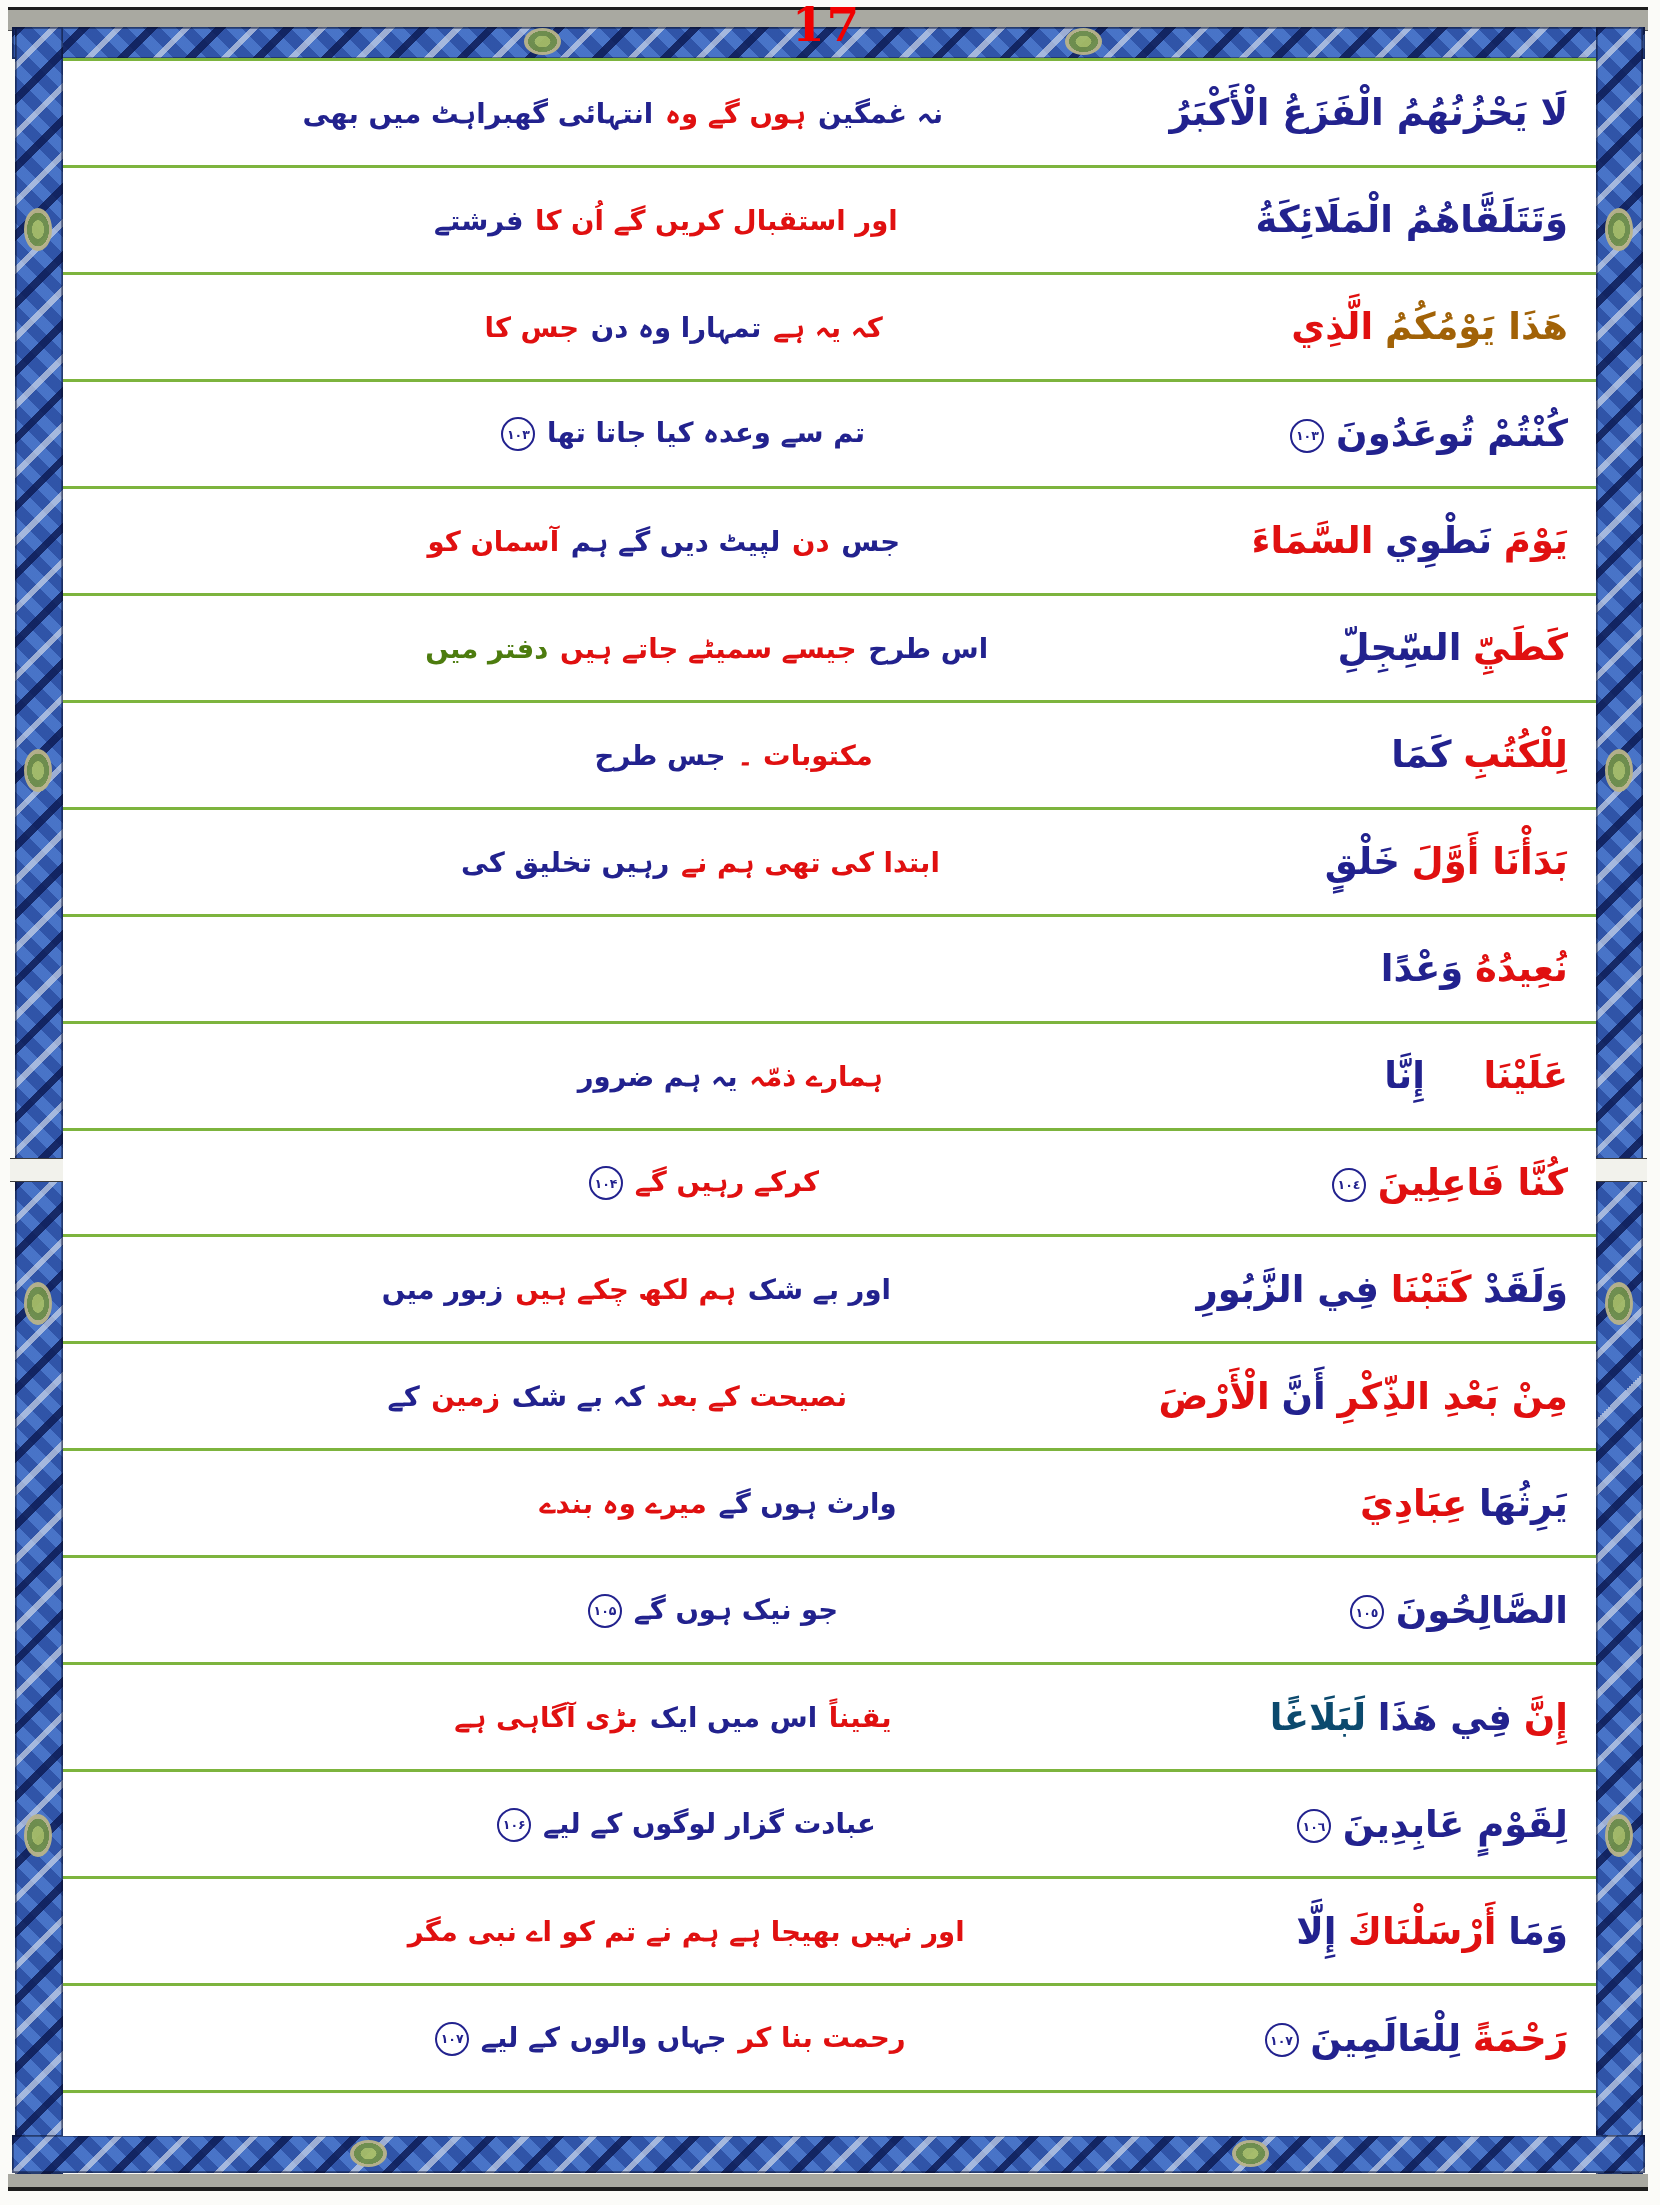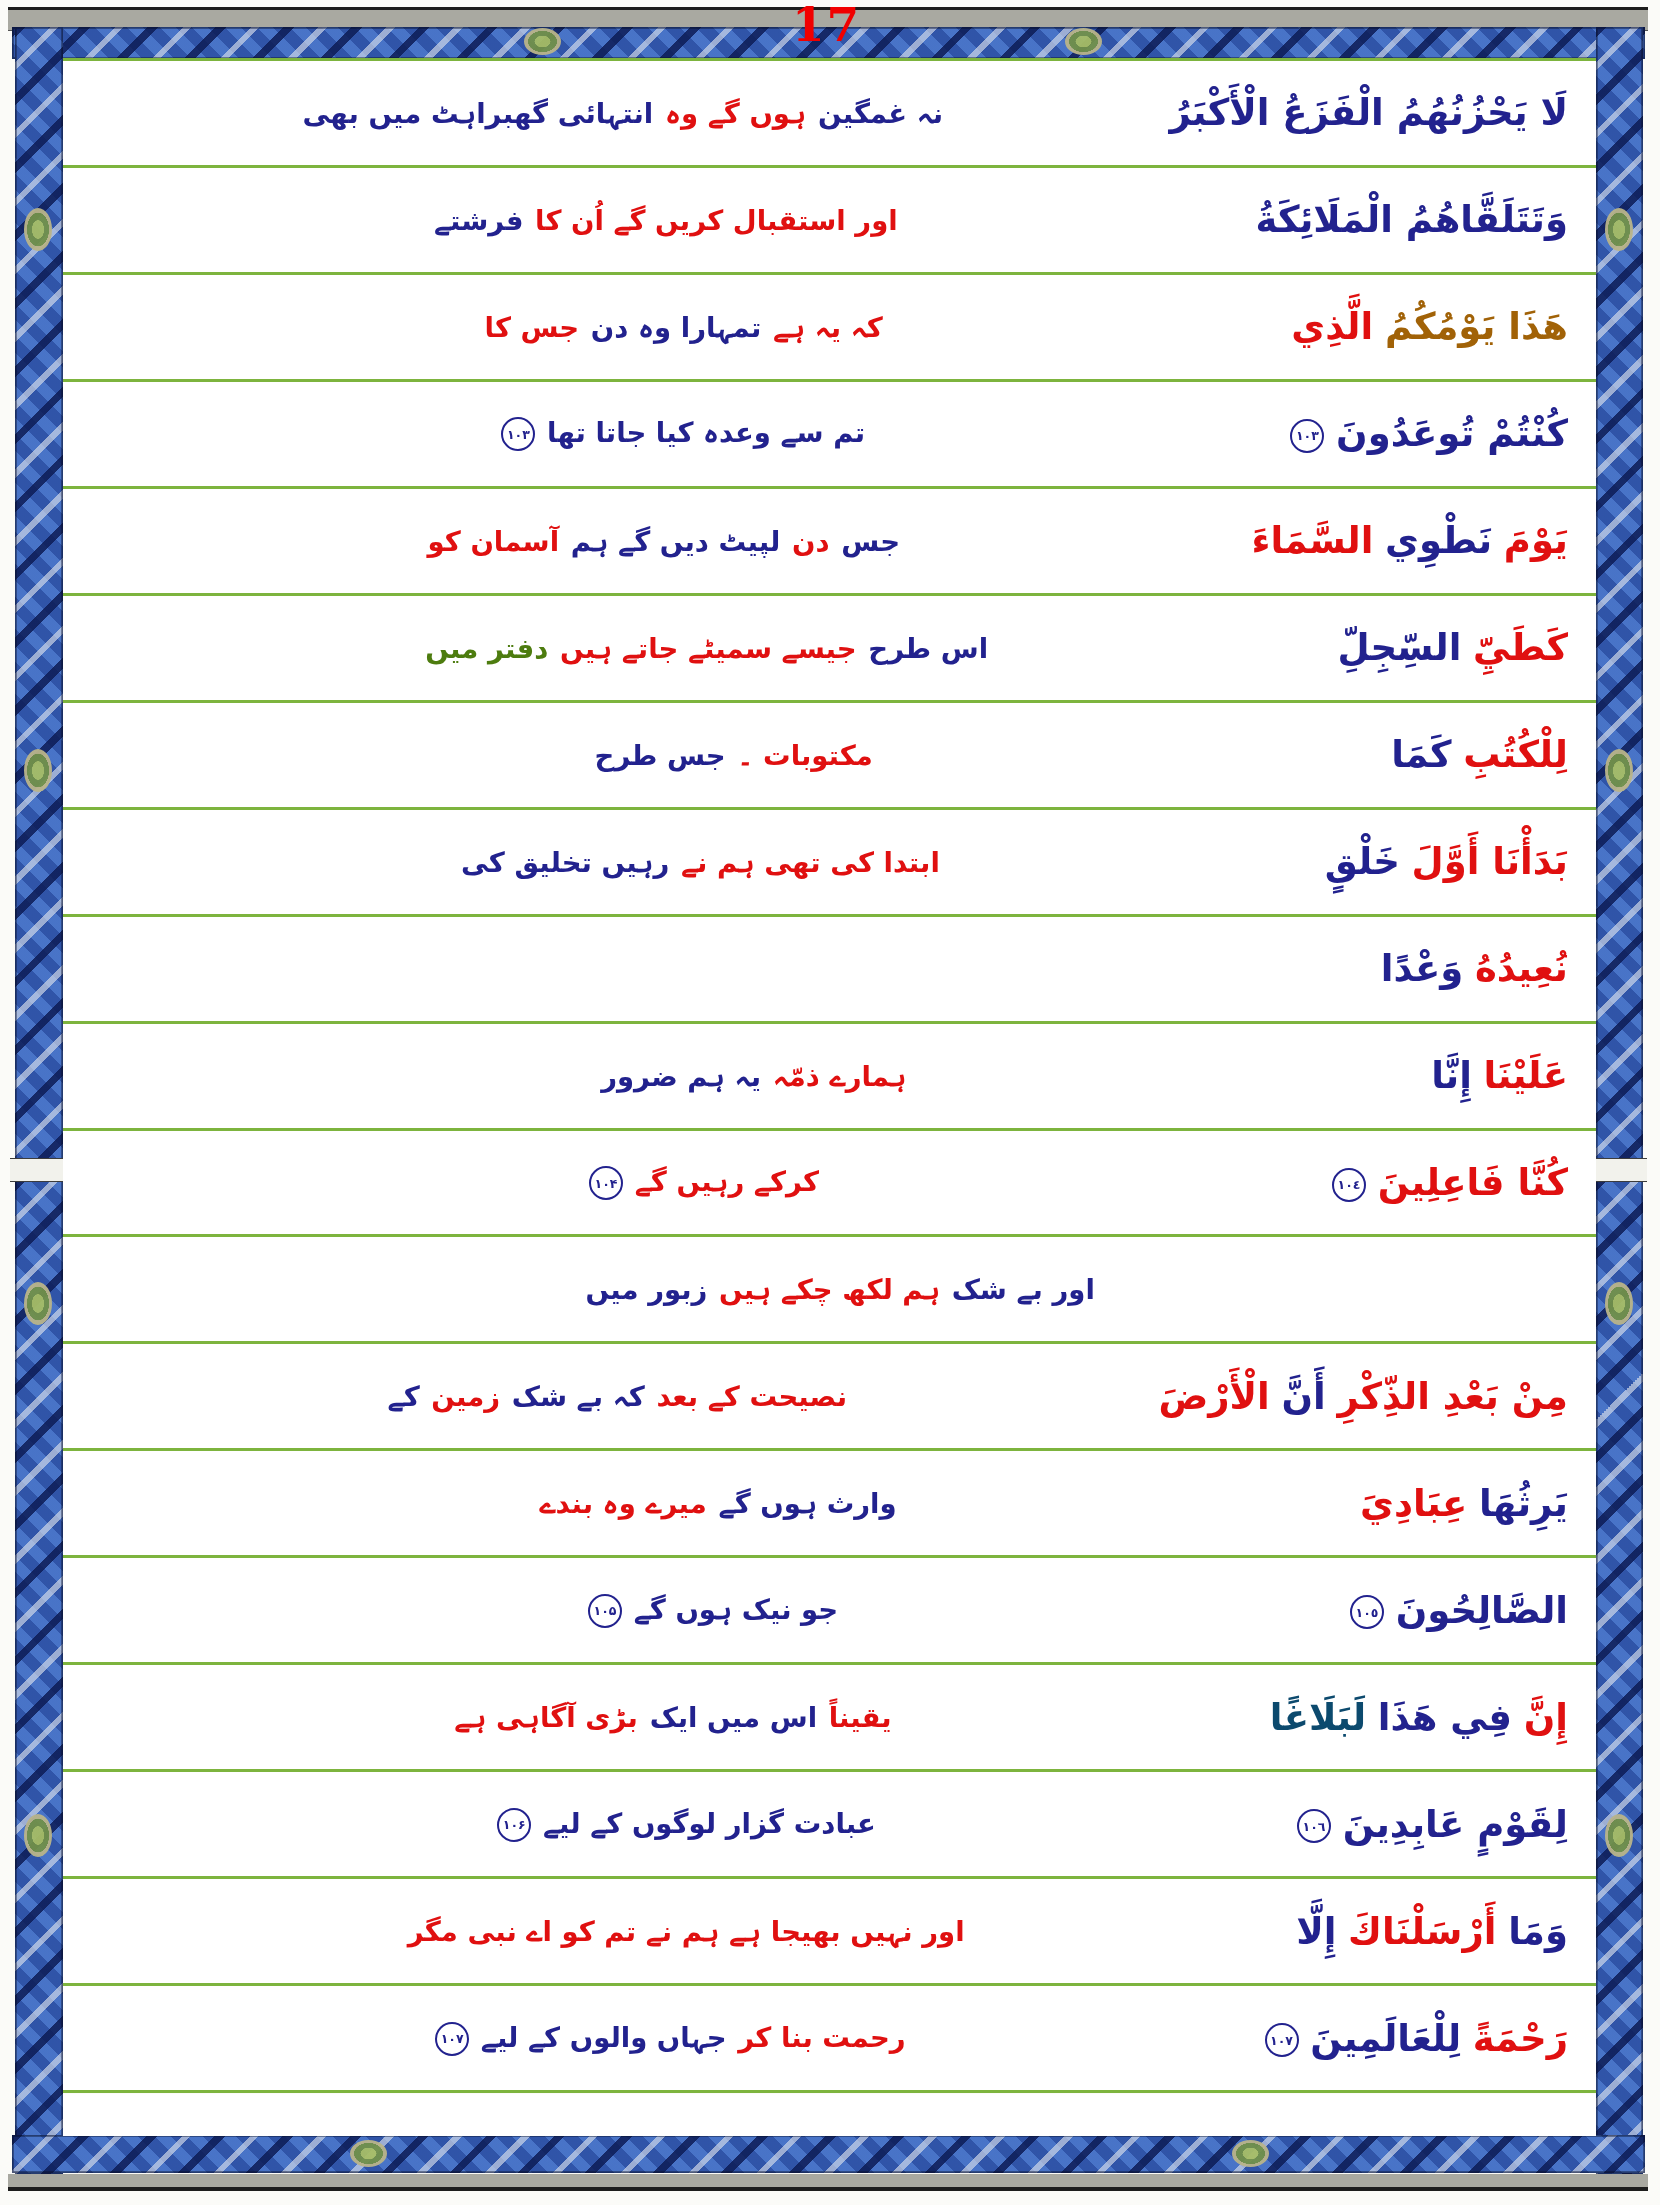--- a/index.html
+++ b/index.html
@@ -140,28 +140,29 @@
         <div class="urdu"><span class="seg" style="color: rgb(224, 16, 16);">مکتوبات ۔</span><span class="seg" style="color: rgb(34, 34, 142);">جس طرح</span></div>
       </div>
       <div class="row">
         <div class="arabic"><span class="seg" style="color: rgb(224, 16, 16);">بَدَأْنَا أَوَّلَ</span><span class="seg" style="color: rgb(34, 34, 142);">خَلْقٍ</span></div>
         <div class="urdu"><span class="seg" style="color: rgb(224, 16, 16);">ابتدا کی تھی ہم نے</span><span class="seg" style="color: rgb(34, 34, 142);">رہیں تخلیق کی</span></div>
       </div>
       <div class="row">
         <div class="arabic"><span class="seg" style="color: rgb(224, 16, 16);">نُعِيدُهُ</span><span class="seg" style="color: rgb(34, 34, 142);">وَعْدًا</span></div>
       </div>
       <div class="row">
-        <div class="arabic"><span class="seg" style="color: rgb(224, 16, 16);">عَلَيْنَا</span><span class="seg" style="color: rgb(34, 34, 142);">إِنَّا</span></div>
+        <div class="arabic"><span class="seg" style="color: rgb(224, 16, 16); margin-left: 47px;">عَلَيْنَا</span><span class="seg" style="color: rgb(34, 34, 142);">إِنَّا</span></div>
         <div class="urdu"><span class="seg" style="color: rgb(224, 16, 16);">ہمارے ذمّہ</span><span class="seg" style="color: rgb(34, 34, 142);">یہ ہم ضرور</span></div>
       </div>
       <div class="row">
         <div class="arabic"><span class="seg" style="color: rgb(224, 16, 16);">كُنَّا فَاعِلِينَ</span><span class="seg marker" style="color: rgb(34, 34, 142);">١٠٤</span></div>
         <div class="urdu"><span class="seg" style="color: rgb(224, 16, 16);">کرکے رہیں گے</span><span class="seg marker" style="color: rgb(34, 34, 142);">۱۰۴</span></div>
       </div>
       <div class="row">
+        <div class="arabic"><span class="seg" style="color: rgb(34, 34, 142);">وَلَقَدْ</span><span class="seg" style="color: rgb(224, 16, 16);">كَتَبْنَا</span><span class="seg" style="color: rgb(34, 34, 142);">فِي الزَّبُورِ</span></div>
         <div class="urdu"><span class="seg" style="color: rgb(34, 34, 142);">اور بے شک</span><span class="seg" style="color: rgb(224, 16, 16);">ہم لکھ چکے ہیں</span><span class="seg" style="color: rgb(34, 34, 142);">زبور میں</span></div>
       </div>
       <div class="row">
         <div class="arabic"><span class="seg" style="color: rgb(224, 16, 16);">مِنْ بَعْدِ الذِّكْرِ</span><span class="seg" style="color: rgb(34, 34, 142);">أَنَّ</span><span class="seg" style="color: rgb(224, 16, 16);">الْأَرْضَ</span></div>
         <div class="urdu"><span class="seg" style="color: rgb(224, 16, 16);">نصیحت کے بعد</span><span class="seg" style="color: rgb(34, 34, 142);">کہ بے شک</span><span class="seg" style="color: rgb(224, 16, 16);">زمین</span><span class="seg" style="color: rgb(34, 34, 142);">کے</span></div>
       </div>
       <div class="row">
         <div class="arabic"><span class="seg" style="color: rgb(34, 34, 142);">يَرِثُهَا</span><span class="seg" style="color: rgb(224, 16, 16);">عِبَادِيَ</span></div>
         <div class="urdu"><span class="seg" style="color: rgb(34, 34, 142);">وارث ہوں گے</span><span class="seg" style="color: rgb(224, 16, 16);">میرے وہ بندے</span></div>
       </div>

